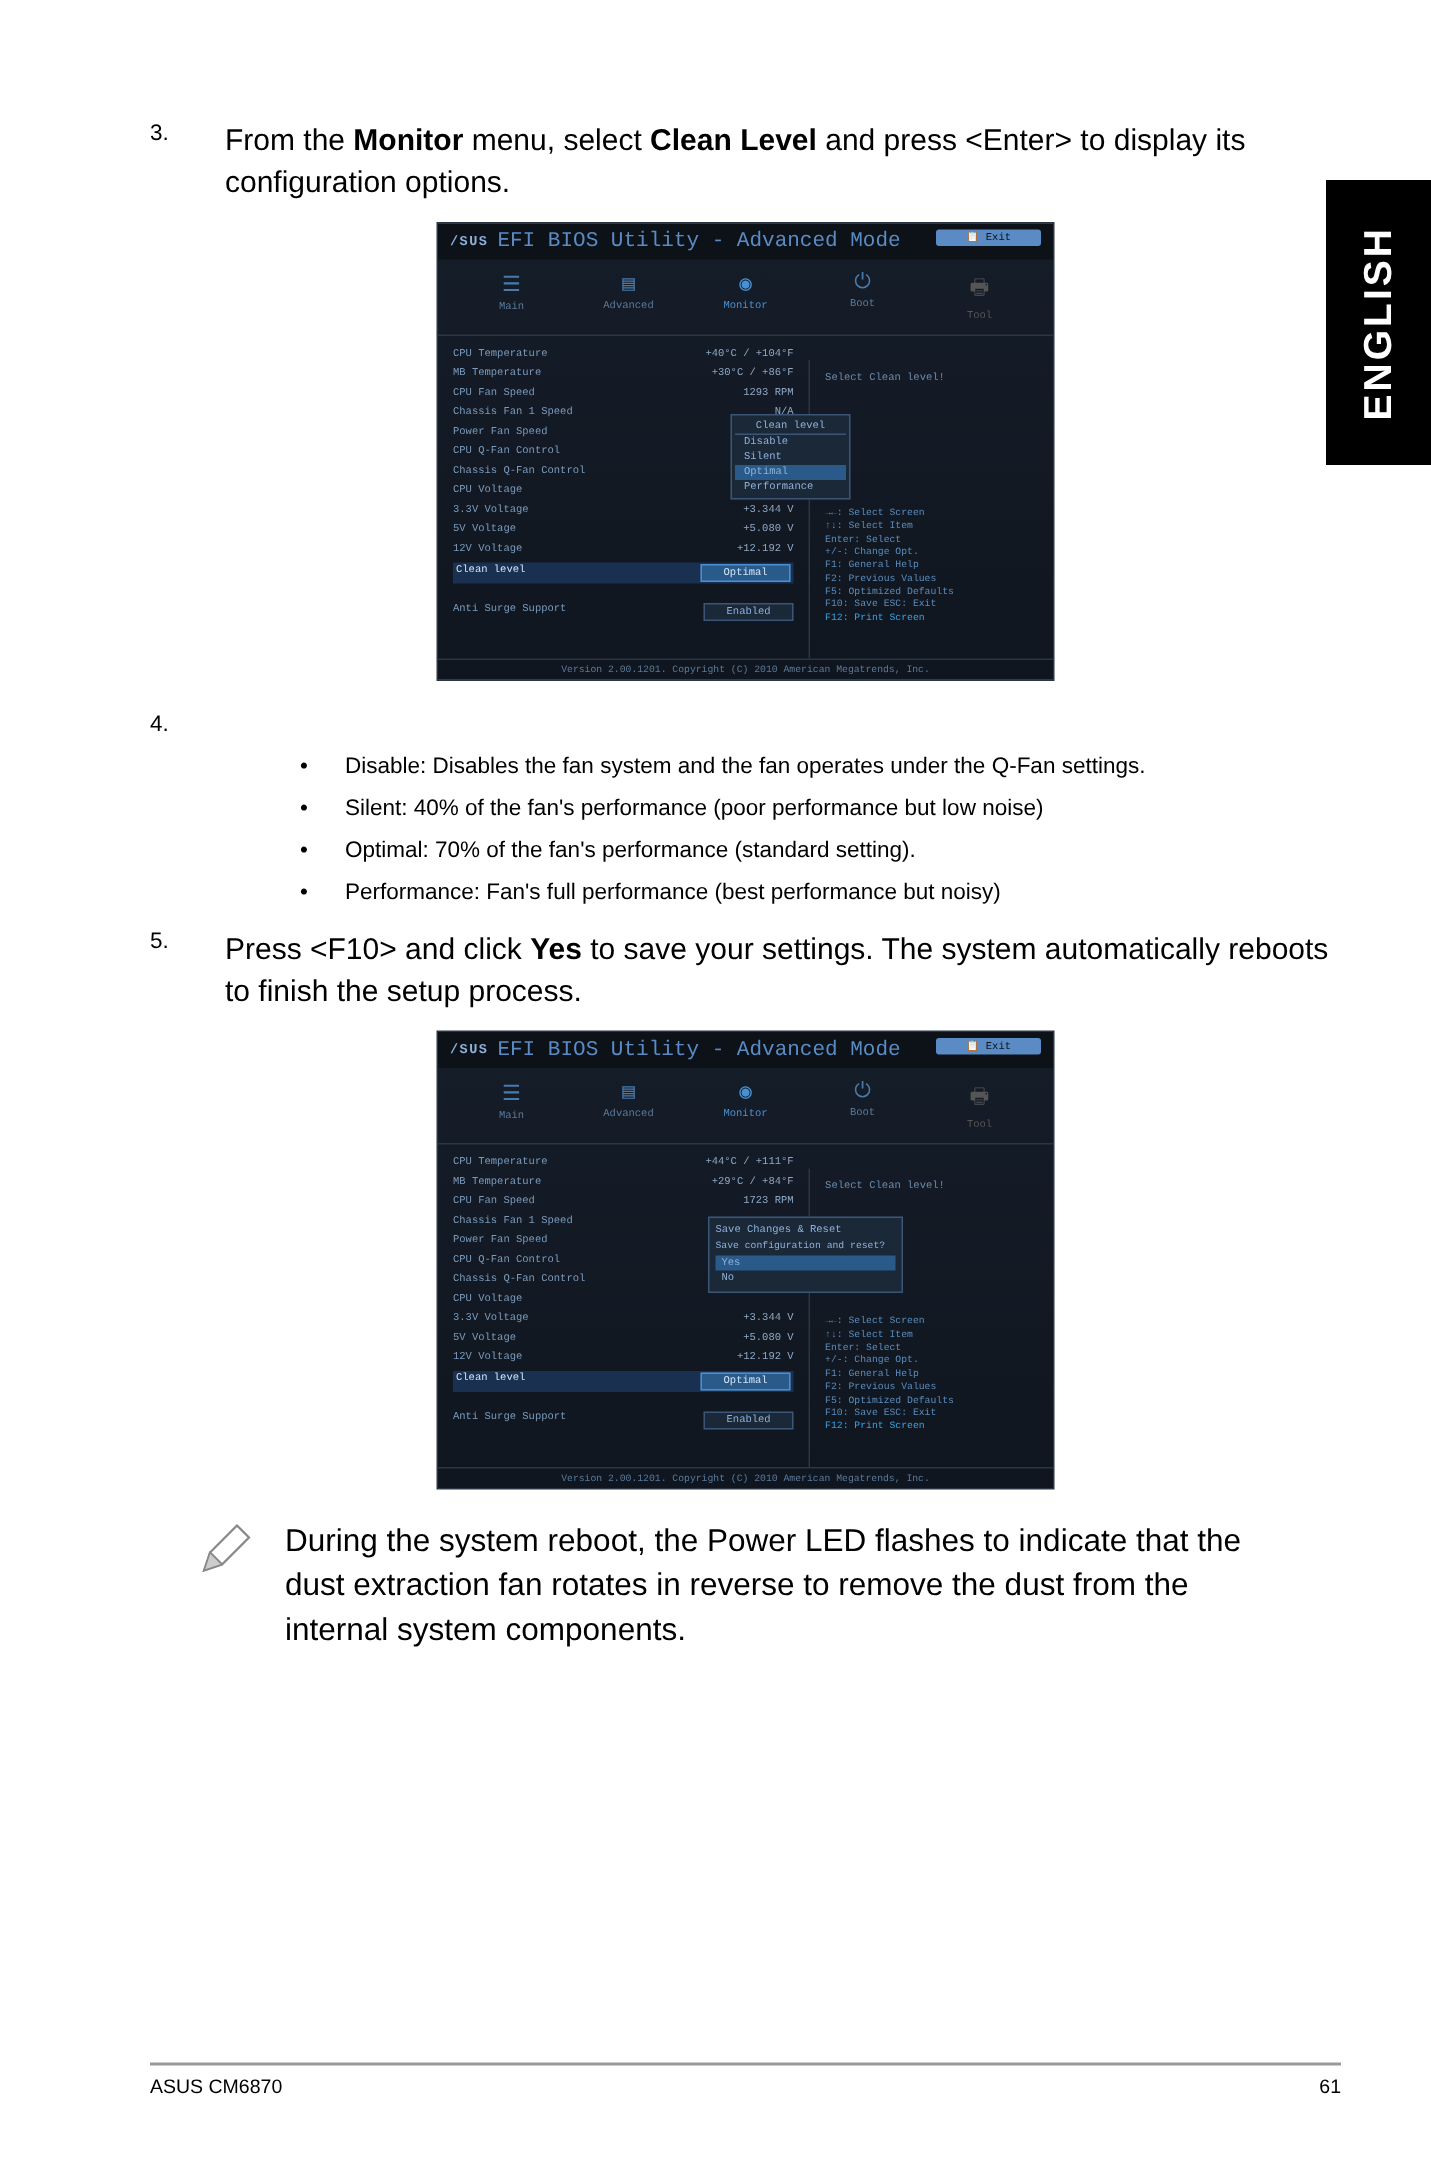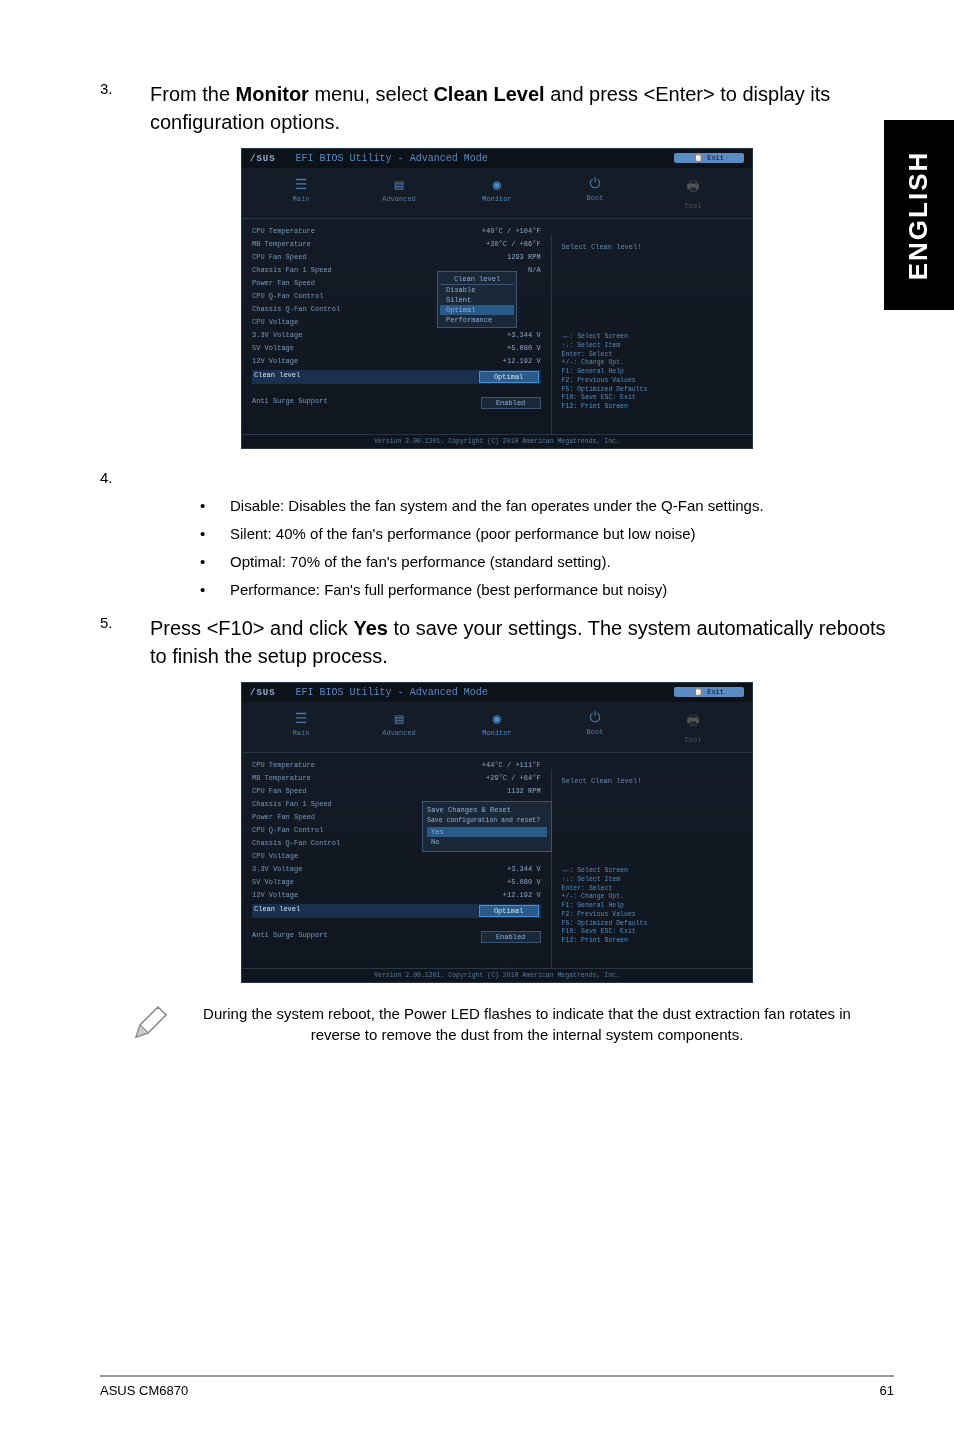--- a/index.html
+++ b/index.html
@@ -6,24 +6,24 @@
   body { font-family: Arial, Helvetica, sans-serif; width: 954px; height: 1438px; position: relative; background: #fff; color: #000; }
   .page { padding: 80px 60px 40px 100px; }
   .side-tab { position: absolute; right: 0; top: 120px; width: 70px; height: 190px; background: #000; color: #fff; display: flex; align-items: center; justify-content: center; }
   .side-tab span { transform: rotate(-90deg); font-size: 26px; font-weight: bold; letter-spacing: 2px; font-family: Arial, sans-serif; }
   .step { display: flex; margin-bottom: 8px; }
   .step-num { width: 50px; flex-shrink: 0; font-size: 15px; }
   .step-text { font-size: 20px; line-height: 1.4; }
   .bullet-list { margin-left: 90px; margin-bottom: 12px; }
   .bullet { display: flex; font-size: 15px; line-height: 1.6; margin-bottom: 4px; }
   .bullet-dot { width: 40px; flex-shrink: 0; text-align: left; padding-left: 10px; }
-  .bios { width: 512px; margin: 12px auto 20px auto; background: linear-gradient(180deg, #151d29 0%, #10161f 100%); color: #a8b8c8; font-family: "Courier New", monospace; font-size: 8px; position: relative; border: 1px solid #2a3545; }
+  .bios { width: 412px; margin: 12px auto 20px auto; background: linear-gradient(180deg, #151d29 0%, #10161f 100%); color: #a8b8c8; font-family: "Courier New", monospace; font-size: 8px; position: relative; border: 1px solid #2a3545; }
   .bios-header { display: flex; align-items: center; padding: 4px 8px; background: #0c1218; position: relative; }
   .bios-logo { color: #8fb0d8; font-size: 9px; letter-spacing: 1px; font-weight: bold; }
-  .bios-title { color: #5a8bc4; font-size: 10px; margin-left: 20px; }
+  .bios-title { color: #5a8bc4; font-size: 14px; margin-left: 6px; }
   .exit-btn { position: absolute; right: 8px; top: 4px; background: #5a8bc4; color: #0c1218; padding: 1px 20px; font-size: 7px; border-radius: 2px; }
   .tabs { display: flex; border-bottom: 1px solid #2a3545; padding: 0 10px; }
   .tab { flex: 1; text-align: center; padding: 8px 4px; color: #5a7a9a; font-size: 7px; }
   .tab.active { color: #4a90d0; }
   .tab-icon { display: block; font-size: 14px; margin-bottom: 2px; color: #4a7aaa; }
   .tab.active .tab-icon { color: #4a90d0; }
   .tab.disabled .tab-icon { color: #555; }
   .tab.disabled { color: #555; }
   .bios-body { display: flex; min-height: 215px; }
   .bios-left { flex: 1.6; padding: 8px 10px; }
@@ -41,21 +41,21 @@
   .help-keys .f12 { color: #3aa0e0; }
   .bios-footer { text-align: center; padding: 3px; font-size: 6.5px; color: #5a7a9a; border-top: 1px solid #2a3545; background: #10161f; }
   .dialog { position: absolute; left: 200px; top: 115px; width: 130px; background: #1a2838; border: 1px solid #3a5575; padding: 4px; font-size: 7px; color: #8fb0d8; }
   .dialog-title { text-align: left; color: #8fb0d8; margin-bottom: 3px; }
   .dialog-q { margin-bottom: 3px; color: #8fb0d8; font-size: 6.5px; }
   .dialog .opt { padding: 1px 4px; }
   .dialog .opt.hl { background: #2a5a8a; }
   .note { display: flex; align-items: flex-start; margin-top: 20px; margin-left: 30px; margin-right: 30px; }
   .note-icon { width: 60px; flex-shrink: 0; }
   .note-icon svg { width: 40px; height: 40px; }
-  .note-text { font-size: 15px; line-height: 1.4; text-align: center; }
+  .note-text { font-size: 21px; line-height: 1.4; }
   .footer { position: absolute; bottom: 40px; left: 100px; right: 60px; border-top: 2px solid #999; padding-top: 6px; display: flex; justify-content: space-between; font-size: 13px; }
   b { font-weight: bold; }
 </style>
 </head>
 <body>
 
 <div class="side-tab">
     <span>ENGLISH</span>
   </div>
 
@@ -210,21 +210,21 @@
       <div class="row">
             <span class="label">CPU Temperature</span>
             <span class="val">+44°C / +111°F</span>
           </div>
       <div class="row">
             <span class="label">MB Temperature</span>
             <span class="val">+29°C / +84°F</span>
           </div>
       <div class="row">
             <span class="label">CPU Fan Speed</span>
-            <span class="val">1132 RPM</span>
+            <span class="val">1723 RPM</span>
           </div>
       <div class="row">
             <span class="label">Chassis Fan 1 Speed</span>
             <span class="val"></span>
           </div>
       <div class="row">
             <span class="label">Power Fan Speed</span>
             <span class="val"></span>
           </div>
       <div class="row">

